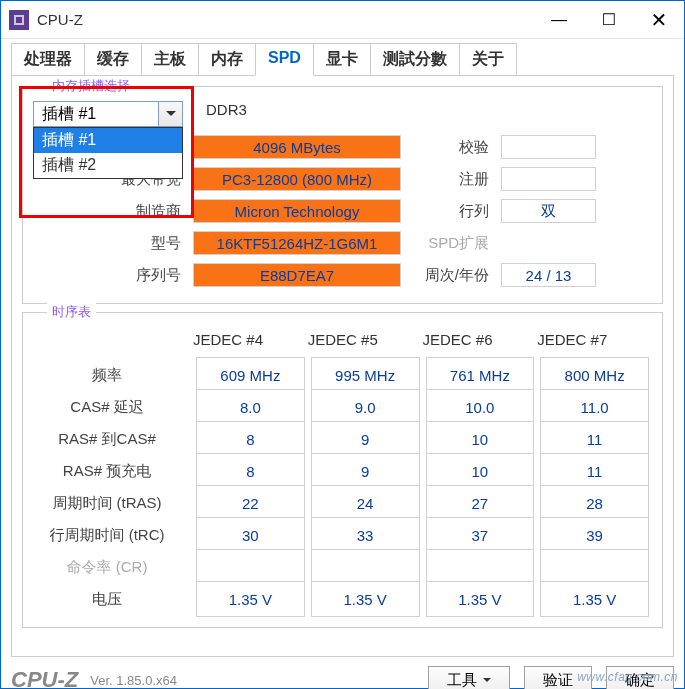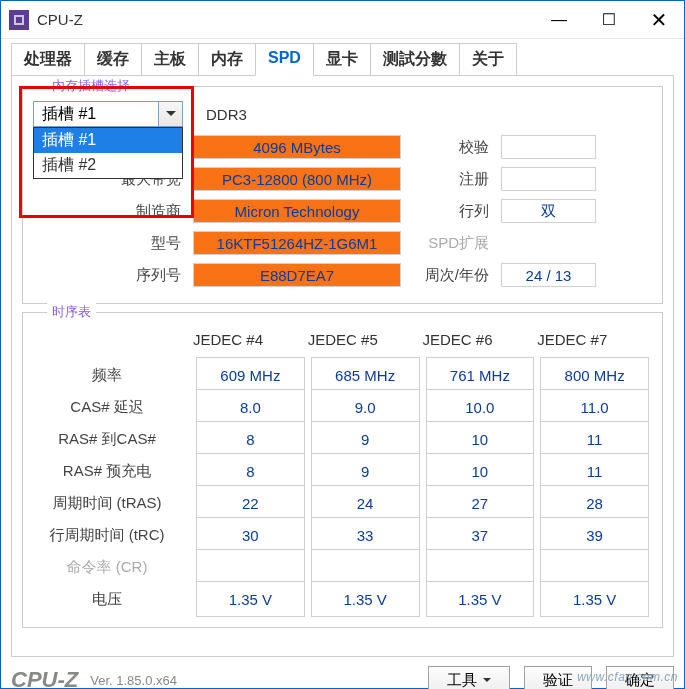--- a/index.html
+++ b/index.html
@@ -17,21 +17,21 @@
     
     .tabs { display: flex; margin: 4px 10px 0 10px; position: relative; z-index: 1; }
     .tab { padding: 5px 12px; font-size: 16px; color: #333; border: 1px solid #ccc; background: #fff; margin-right: -1px; cursor: default; position: relative; font-weight: bold; }
     .tab.active { color: #0066CC; border-bottom: 1px solid #fff; z-index: 2; }
     
     .content { border: 1px solid #ccc; margin: -1px 10px 8px 10px; padding: 10px; position: relative; height: 582px; }
     
     .group { border: 1px solid #ccc; margin-bottom: 8px; padding: 14px 10px 10px 10px; position: relative; }
     .group-title { position: absolute; top: -10px; left: 24px; background: #fff; padding: 0 5px; font-size: 13px; color: #8b5cf6; }
     
-    .slot-top { display: flex; align-items: center; gap: 15px; margin-bottom: 6px; }
+    .slot-top { display: flex; align-items: flex-start; gap: 15px; margin-bottom: 6px; }
     .combo-wrap { position: relative; width: 150px; }
     .combo { width: 150px; height: 26px; border: 1px solid #7d9fc7; background: #fff; display: flex; align-items: center; padding: 0 8px; font-size: 16px; position: relative; }
     .combo-arrow { position: absolute; right: 0; top: 0; width: 24px; height: 100%; border-left: 1px solid #7d9fc7; display: flex; align-items: center; justify-content: center; background: linear-gradient(#f7f7f7,#e8e8e8); }
     .combo-list { position: absolute; left: 0; top: 26px; width: 150px; border: 1px solid #333; background: #fff; z-index: 50; }
     .combo-opt { padding: 2px 8px; font-size: 16px; color: #333; }
     .combo-opt.sel { background: #1e80e6; color: #fff; }
     
     .mem-row { display: flex; align-items: center; height: 28px; margin-bottom: 4px; }
     .mem-lbl { width: 160px; text-align: right; padding-right: 12px; font-size: 15px; color: #444; }
     .mem-val { flex: 0 0 208px; height: 24px; border: 1px solid #d0d0d0; background: #f97316; display: flex; align-items: center; justify-content: center; font-size: 15px; color: #0a3c9b; }
@@ -150,21 +150,21 @@
           <div class="timing-lhead"></div>
           <div class="timing-col">JEDEC #4</div>
           <div class="timing-col">JEDEC #5</div>
           <div class="timing-col">JEDEC #6</div>
           <div class="timing-col">JEDEC #7</div>
         </div>
       <div id="timing-rows">
           <div class="timing-row">
             <div class="timing-lbl">频率</div>
             <div class="timing-cell">609 MHz</div>
-            <div class="timing-cell">685 MHz</div>
+            <div class="timing-cell">995 MHz</div>
             <div class="timing-cell">761 MHz</div>
             <div class="timing-cell">800 MHz</div>
           </div>
           <div class="timing-row">
             <div class="timing-lbl">CAS# 延迟</div>
             <div class="timing-cell">8.0</div>
             <div class="timing-cell">9.0</div>
             <div class="timing-cell">10.0</div>
             <div class="timing-cell">11.0</div>
           </div>

